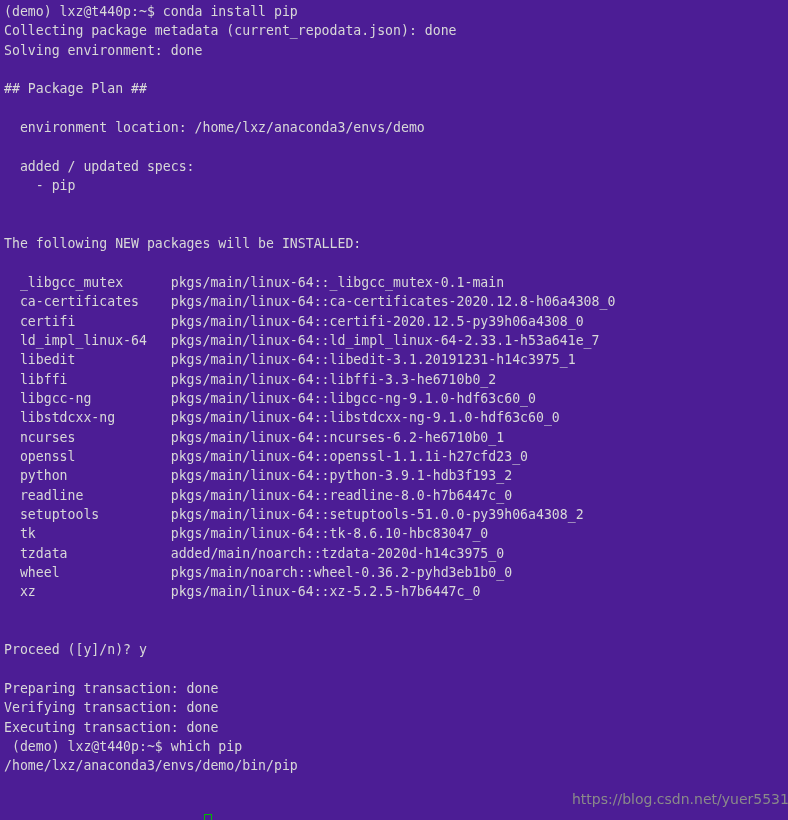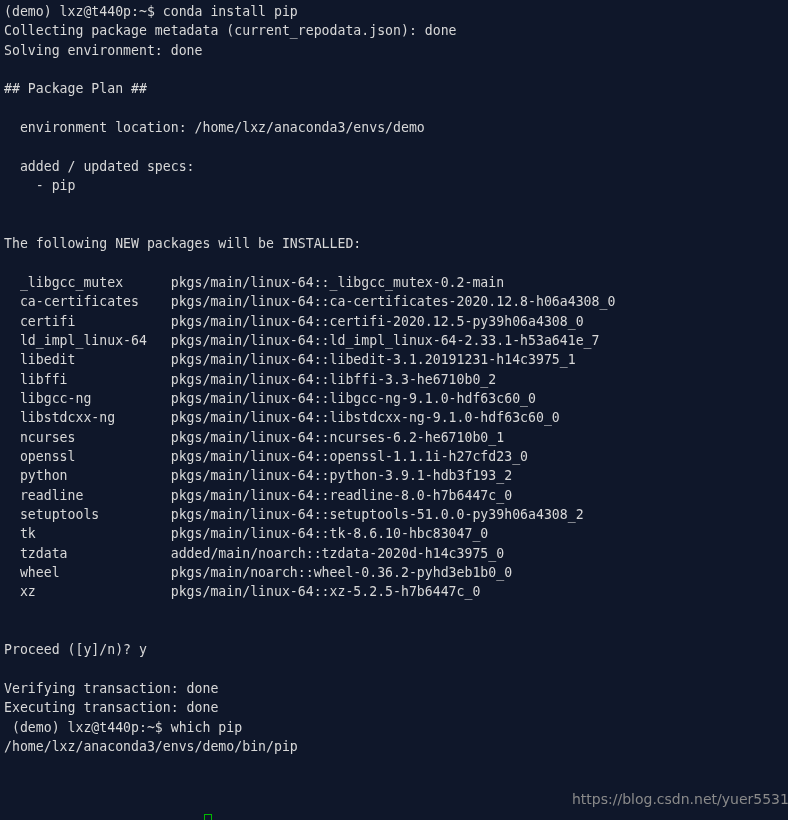--- a/index.html
+++ b/index.html
@@ -56,57 +56,58 @@
     font-family: "DejaVu Sans", "Liberation Sans", sans-serif;
     font-size: 14px;
     color: #8a8a8a;
     white-space: pre;
     letter-spacing: 0px;
   }
 </style>
 </head>
 <body>
 
-<div id="terminal" style="background: #0f172a; color: rgb(216, 216, 216);">
+<div id="terminal" style="background: #4c1d95; color: rgb(216, 216, 216);">
   <div id="terminal-output">
       <div class="line">(demo) lxz@t440p:~$ conda install pip</div>
       <div class="line">Collecting package metadata (current_repodata.json): done</div>
       <div class="line">Solving environment: done</div>
       <div class="line blank"></div>
       <div class="line">## Package Plan ##</div>
       <div class="line blank"></div>
       <div class="line">  environment location: /home/lxz/anaconda3/envs/demo</div>
       <div class="line blank"></div>
       <div class="line">  added / updated specs:</div>
       <div class="line">    - pip</div>
       <div class="line blank"></div>
       <div class="line blank"></div>
       <div class="line">The following NEW packages will be INSTALLED:</div>
       <div class="line blank"></div>
-      <div class="line">  _libgcc_mutex      pkgs/main/linux-64::_libgcc_mutex-0.2-main</div>
+      <div class="line">  _libgcc_mutex      pkgs/main/linux-64::_libgcc_mutex-0.1-main</div>
       <div class="line">  ca-certificates    pkgs/main/linux-64::ca-certificates-2020.12.8-h06a4308_0</div>
       <div class="line">  certifi            pkgs/main/linux-64::certifi-2020.12.5-py39h06a4308_0</div>
       <div class="line">  ld_impl_linux-64   pkgs/main/linux-64::ld_impl_linux-64-2.33.1-h53a641e_7</div>
       <div class="line">  libedit            pkgs/main/linux-64::libedit-3.1.20191231-h14c3975_1</div>
       <div class="line">  libffi             pkgs/main/linux-64::libffi-3.3-he6710b0_2</div>
       <div class="line">  libgcc-ng          pkgs/main/linux-64::libgcc-ng-9.1.0-hdf63c60_0</div>
       <div class="line">  libstdcxx-ng       pkgs/main/linux-64::libstdcxx-ng-9.1.0-hdf63c60_0</div>
       <div class="line">  ncurses            pkgs/main/linux-64::ncurses-6.2-he6710b0_1</div>
       <div class="line">  openssl            pkgs/main/linux-64::openssl-1.1.1i-h27cfd23_0</div>
       <div class="line">  python             pkgs/main/linux-64::python-3.9.1-hdb3f193_2</div>
       <div class="line">  readline           pkgs/main/linux-64::readline-8.0-h7b6447c_0</div>
       <div class="line">  setuptools         pkgs/main/linux-64::setuptools-51.0.0-py39h06a4308_2</div>
       <div class="line">  tk                 pkgs/main/linux-64::tk-8.6.10-hbc83047_0</div>
       <div class="line">  tzdata             added/main/noarch::tzdata-2020d-h14c3975_0</div>
       <div class="line">  wheel              pkgs/main/noarch::wheel-0.36.2-pyhd3eb1b0_0</div>
       <div class="line">  xz                 pkgs/main/linux-64::xz-5.2.5-h7b6447c_0</div>
       <div class="line blank"></div>
       <div class="line blank"></div>
       <div class="line">Proceed ([y]/n)? y</div>
       <div class="line blank"></div>
+      <div class="line">Preparing transaction: done</div>
       <div class="line">Verifying transaction: done</div>
       <div class="line">Executing transaction: done</div>
       <div class="line"> (demo) lxz@t440p:~$ which pip</div>
       <div class="line">/home/lxz/anaconda3/envs/demo/bin/pip</div>
     </div>
   <div id="cursor" style="border-color: rgb(0, 187, 0);"></div>
   <div id="watermark" style="color: rgb(138, 138, 138);">https://blog.csdn.net/yuer5531</div>
 </div>
 
 </body></html>

